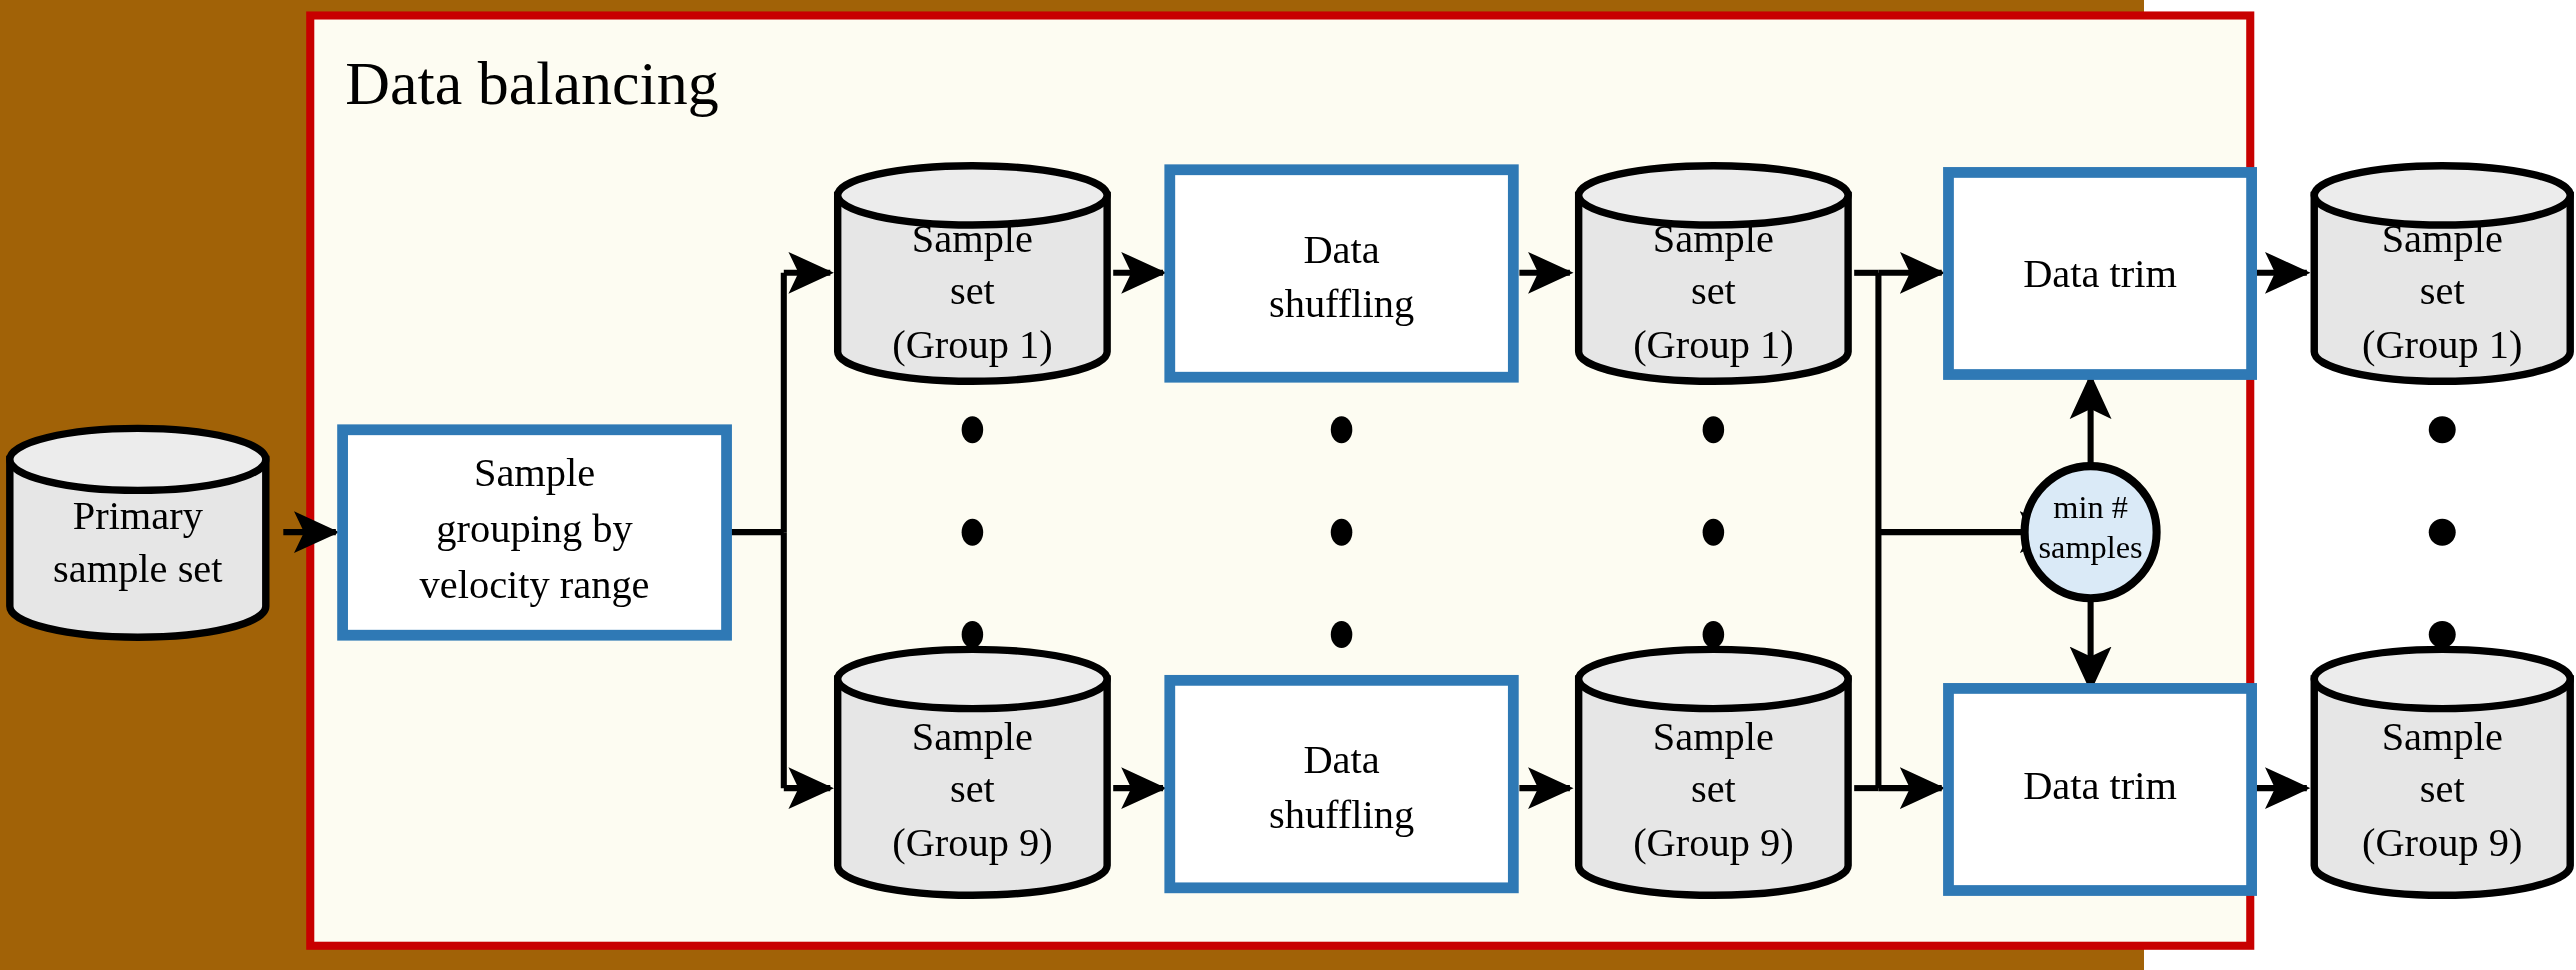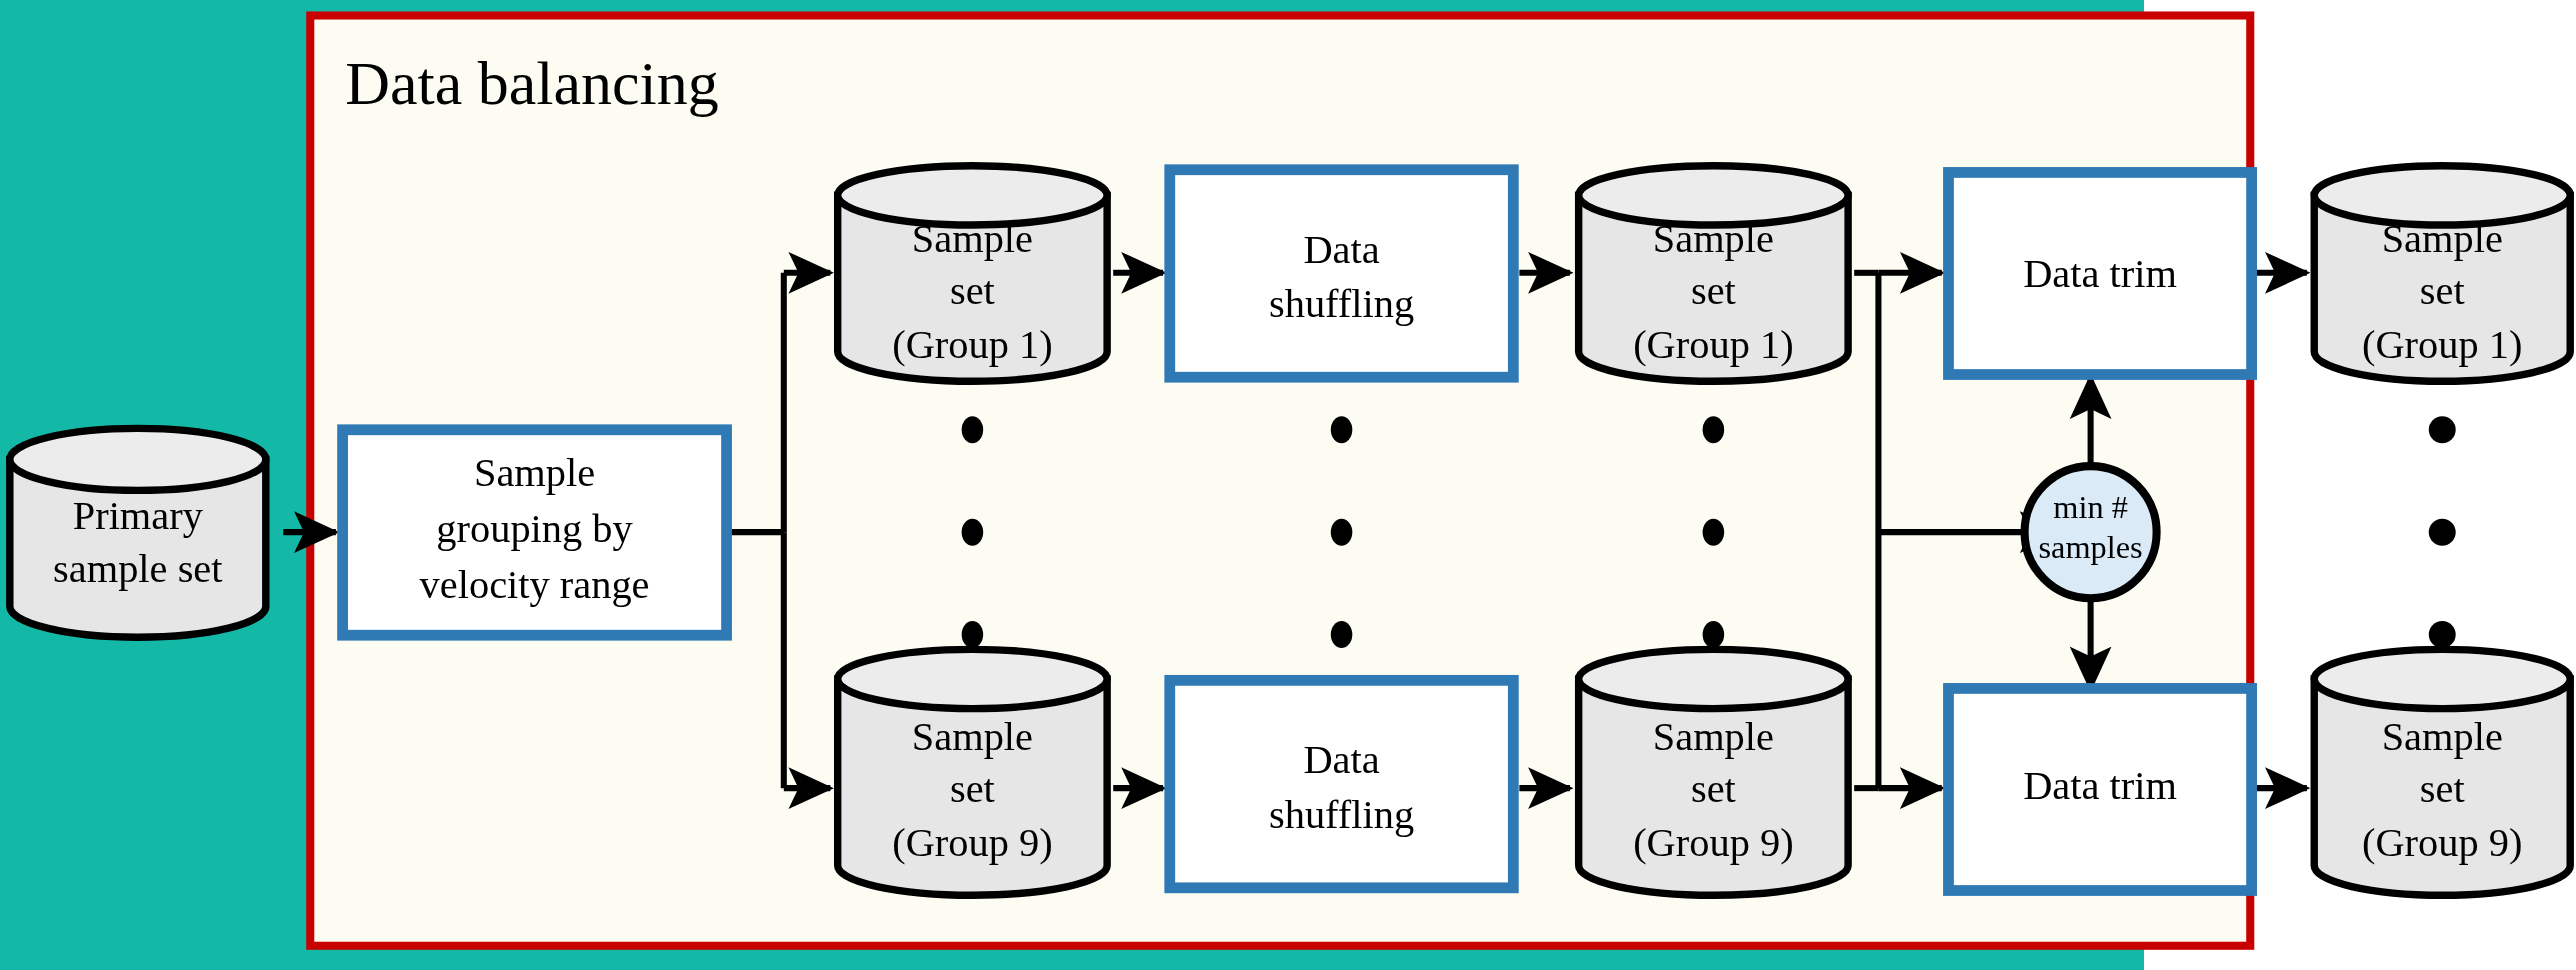--- a/index.html
+++ b/index.html
@@ -10,21 +10,21 @@
   body {
     width: 2576px;
     height: 970px;
     overflow: hidden;
     font-family: "Liberation Serif", "DejaVu Serif", serif;
   }
   #stage {
     position: relative;
     width: 2144px;
     height: 970px;
-    background: #14b8a6;
+    background: #a16207;
   }
   svg#diagram {
     position: absolute;
     left: 0;
     top: 0;
     width: 2576px;
     height: 970px;
     display: block;
   }
   .node-text {

